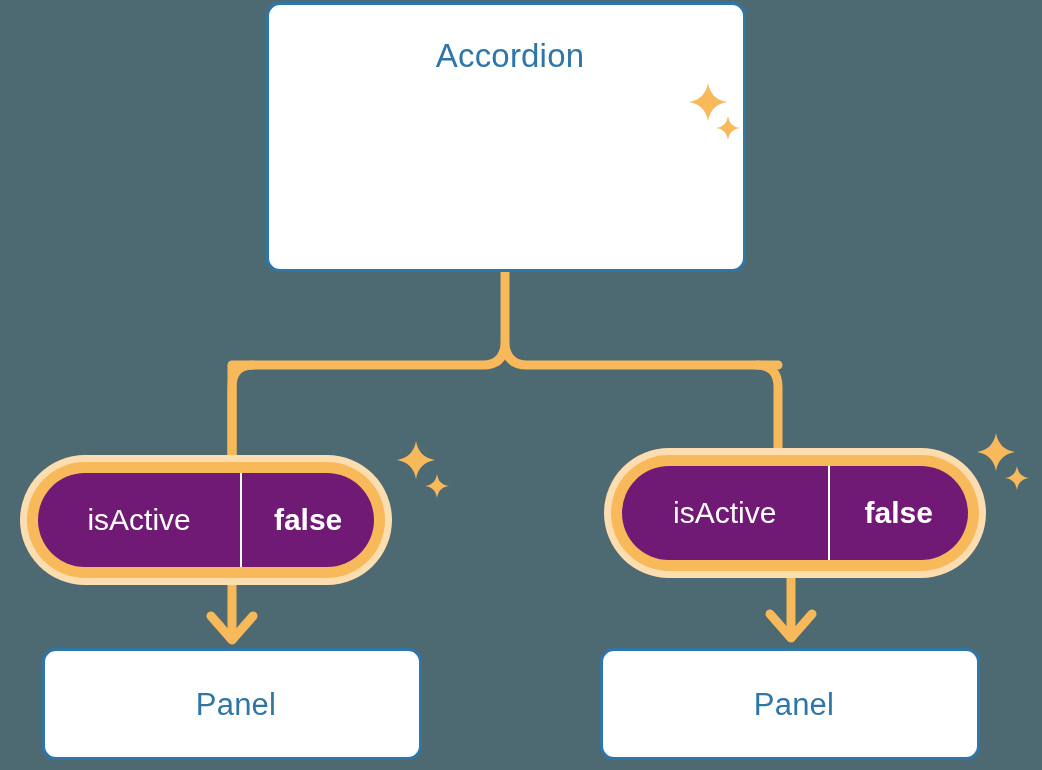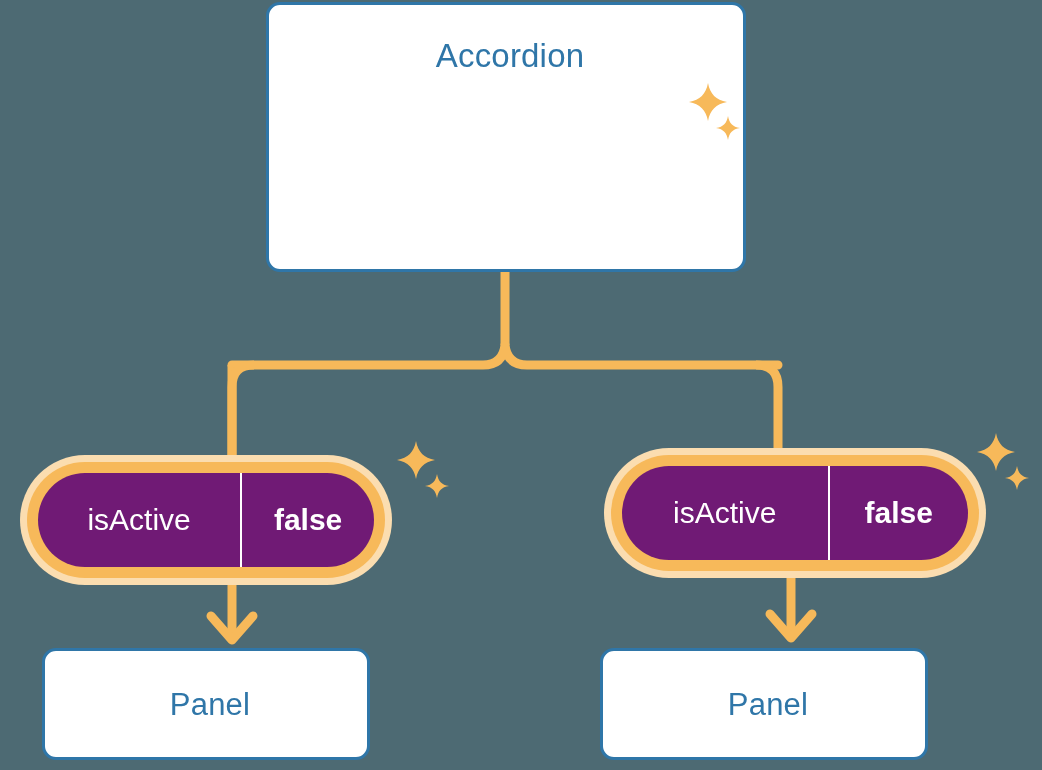--- a/index.html
+++ b/index.html
@@ -55,21 +55,21 @@
     top: 2px;
     width: 480px;
     height: 270px;
   }
   #accordion-card .card-title {
     margin-top: 34px;
   }
 
   
   .panel-card {
-    width: 328px;
+    width: 380px;
     height: 112px;
   }
   #panel-left  { left: 42px;  top: 648px; }
   #panel-right { left: 600px; top: 648px; }
   .panel-card .card-title {
     margin-top: 38px;
     font-size: 31px;
   }
 
   

